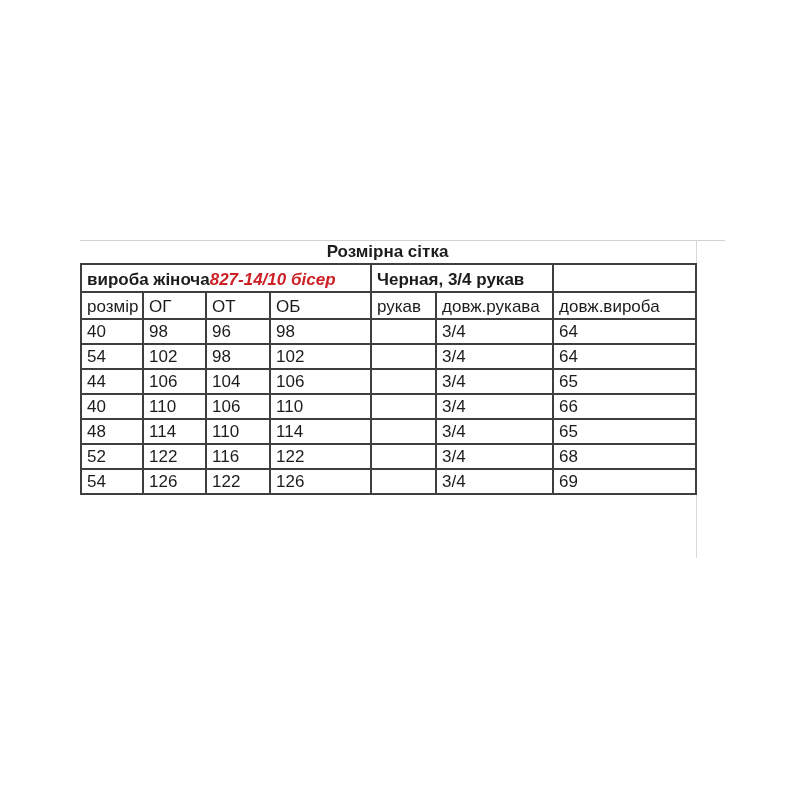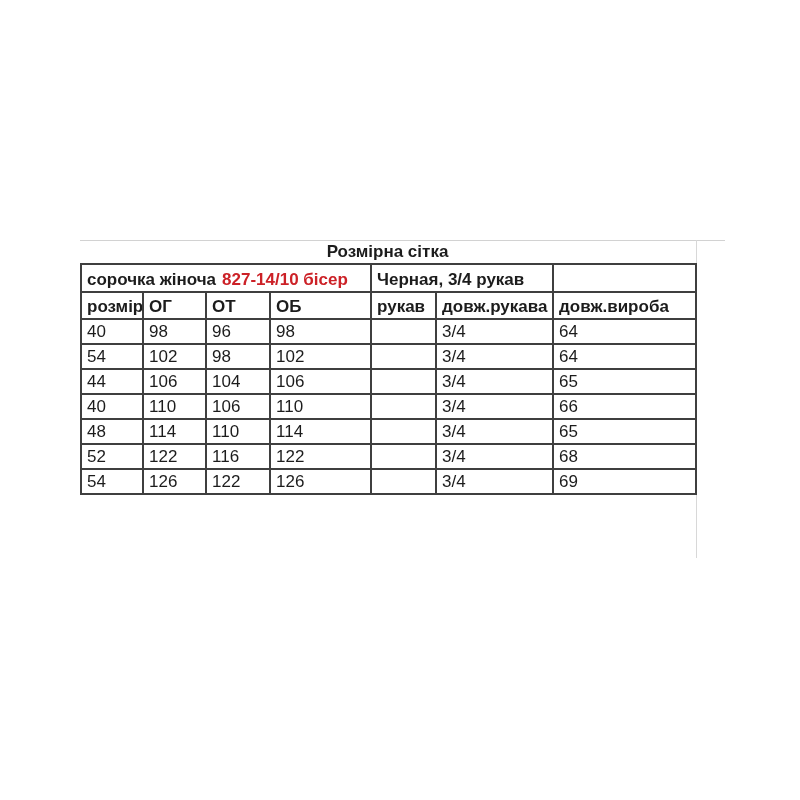--- a/index.html
+++ b/index.html
@@ -51,27 +51,27 @@
     color: #1c1c1c;
   }
   table.size-grid td {
     border: 2px solid #3f3f3f;
     padding: 0 5px 1px 5px;
     vertical-align: bottom;
     overflow: hidden;
     white-space: nowrap;
   }
   tr.sub-row td { height: 25px; font-weight: bold; }
-  tr.head-row td { height: 24px; font-weight: bold; text-align: left; }
+  tr.head-row td { height: 24px; font-weight: normal; text-align: left; }
   tr.data-row td { height: 22px; font-weight: normal; }
   .al { text-align: left; }
   .ar { }
   .code-red {
     font-weight: bold;
-    margin-left: 6px;
+    font-style: italic;
   }
 </style>
 </head>
 <body>
 
 <div class="canvas">
 
   <div class="faint-h"></div>
   <div class="faint-v"></div>
 
@@ -84,21 +84,21 @@
         <col style="width:62px">
           <col style="width:63px">
           <col style="width:64px">
         <col style="width:101px">
           <col style="width:65px">
           <col style="width:117px">
         <col style="width:143px">
       </colgroup>
       <tbody>
         <tr class="sub-row">
-          <td colspan="4" class="al"><span>сорочка жіноча</span><span class="code-red" style="color:#cc2127">827-14/10 бісер</span></td>
+          <td colspan="4" class="al"><span>вироба жіноча</span><span class="code-red" style="color:#cc2127">827-14/10 бісер</span></td>
           <td colspan="2" class="al">Черная, 3/4 рукав</td>
           <td></td>
         </tr>
         <tr class="head-row">
           <td>розмір</td>
           <td>ОГ</td>
           <td>ОТ</td>
           <td>ОБ</td>
           <td>рукав</td>
           <td>довж.рукава</td>

